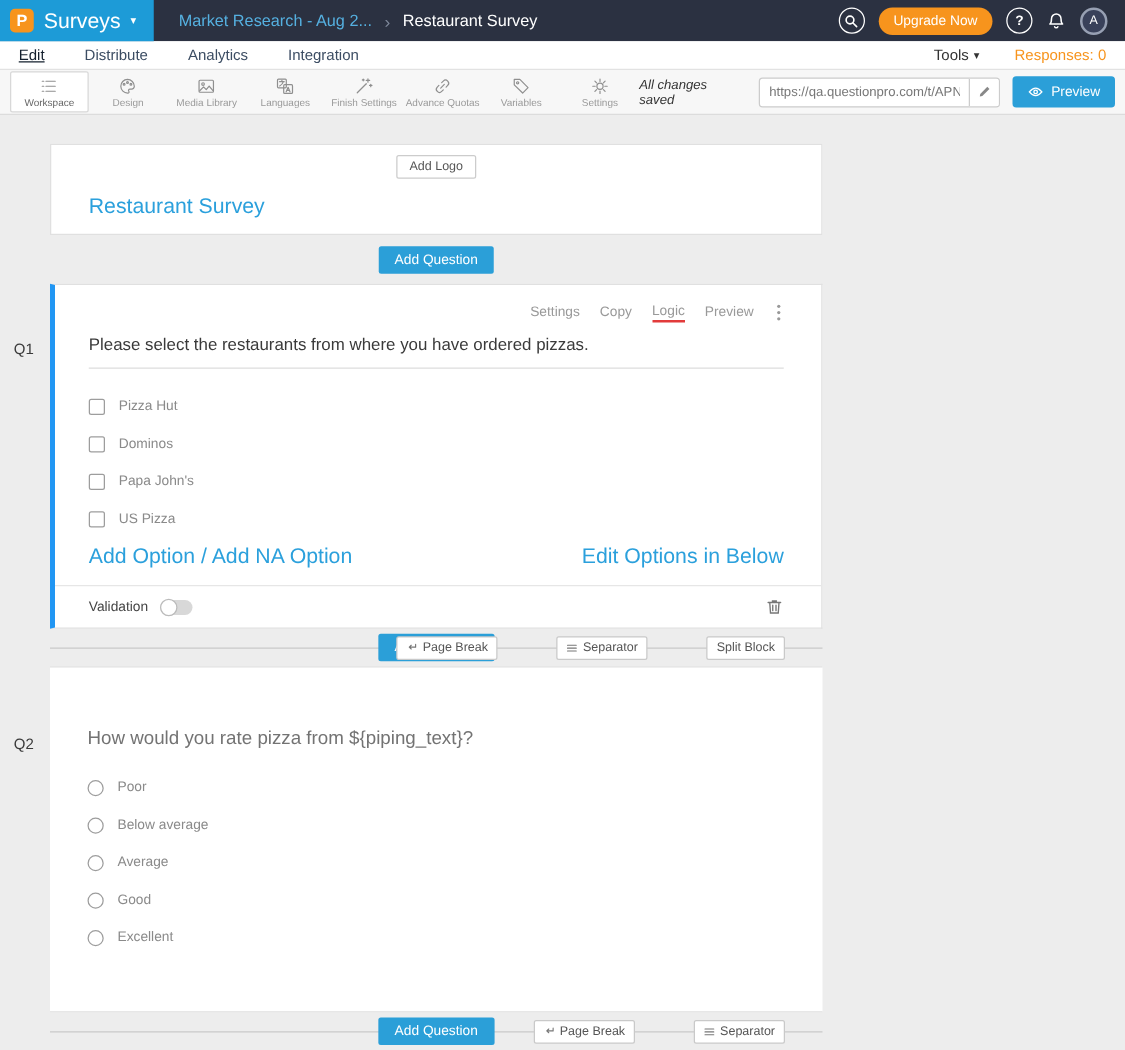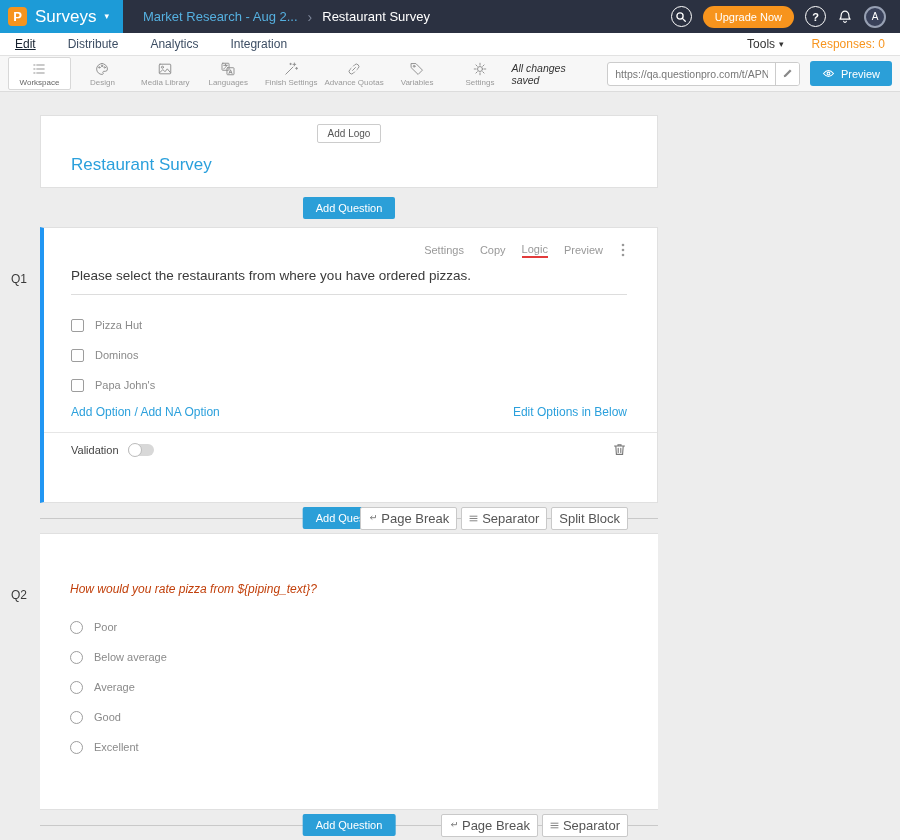--- a/index.html
+++ b/index.html
@@ -55,46 +55,46 @@
   .add-logo{display:block;margin:0 auto;background:#fff;border:1px solid #ccc;border-radius:2px;font-size:10px;color:#555;padding:3px 10px;cursor:pointer;}
   .survey-title{margin-top:12px;font-size:17px;font-weight:normal;color:#2ba0dc;}
 
   .addq-row{height:39px;display:flex;align-items:center;justify-content:center;}
   .addq-btn{background:#2b9fd8;color:#fff;border:none;border-radius:2px;font-size:11px;padding:5px 13px;cursor:pointer;position:relative;z-index:1;}
 
   .insert-row{height:30px;position:relative;display:flex;align-items:center;}
   .insert-row::before{content:"";position:absolute;left:0;right:0;top:50%;border-top:1px solid #c9c9c9;}
   .insert-row .addq-btn{position:absolute;left:50%;transform:translateX(-50%);}
   .insert-btns{margin-left:auto;margin-right:30px;display:flex;gap:4px;position:relative;z-index:1;}
-  .insert-btn{background:#fff;border:1px solid #c9c9c9;border-radius:2px;font-size:13px;color:#555;padding:3px 7px;display:flex;align-items:center;gap:4px;cursor:pointer;}
+  .insert-btn{background:#fff;border:1px solid #c9c9c9;border-radius:2px;font-size:10px;color:#555;padding:3px 7px;display:flex;align-items:center;gap:4px;cursor:pointer;margin-left:43px;}
   .insert-btn svg{stroke:#777;fill:none;stroke-width:.9;stroke-linecap:round;stroke-linejoin:round;}
 
   .qcard{background:#fff;}
   .qcard.selected{border:1px solid #e0e0e0;border-left:4px solid #2196f3;padding:12px 30px 0 27px;height:276px;}
   .qmenu{display:flex;justify-content:flex-end;align-items:center;gap:16px;font-size:11px;color:#999;height:20px;}
   .qmenu-item{cursor:pointer;}
   .qmenu-item.logic{border-bottom:2px solid #e23b3b;padding-bottom:1px;}
   .qmenu-dots{cursor:pointer;display:flex;padding:0 2px;}
   .qtext{margin-top:8px;font-size:13.5px;color:#3a3a3a;padding-bottom:11px;border-bottom:1px solid #ddd;font-weight:normal;}
   .opts{margin-top:15px;}
   .opt-row{display:flex;align-items:center;gap:11px;height:30px;cursor:pointer;}
   .checkbox{width:13px;height:13px;border:1px solid #9d9d9d;border-radius:2px;background:#fff;flex:0 0 auto;}
   .radio{width:13px;height:13px;border:1px solid #9d9d9d;border-radius:50%;background:#fff;flex:0 0 auto;}
   .opt-label{font-size:11px;color:#8a8a8a;}
-  .optlinks{display:flex;justify-content:space-between;margin-top:5px;font-size:12px;}
+  .optlinks{display:flex;justify-content:space-between;margin-top:5px;font-size:17px;}
   .blue-link{color:#2ba0dc;cursor:pointer;}
   .validation-row{margin:13px -30px 0 -27px;border-top:1px solid #e6e6e6;padding:9px 30px 9px 27px;display:flex;align-items:center;}
   .validation-label{font-size:11px;color:#444;}
   .toggle{width:26px;height:12px;background:#d8d8d8;border-radius:6px;margin-left:9px;position:relative;cursor:pointer;}
   .toggle-knob{position:absolute;left:0;top:-1px;width:14px;height:14px;border-radius:50%;background:#fff;border:1px solid #bbb;}
   .trash{margin-left:auto;cursor:pointer;display:flex;}
   .trash svg{stroke:#777;fill:none;stroke-width:1.1;stroke-linecap:round;}
 
   .qcard.q2{border-top:1px solid #e0e0e0;border-bottom:1px solid #e0e0e0;padding:48px 30px 0;height:277px;}
-  .q2text{font-size:12px;color:#c2410c;font-weight:normal;font-style:italic;}
+  .q2text{font-size:15px;color:#737373;font-weight:normal;}
   .q2 .opts{margin-top:16px;}
 </style>
 </head>
 <body>
 
 <header class="topbar">
   <div class="brand">
     <span class="logo">P</span>
     <span class="brand-label">Surveys</span>
     <span class="caret">▾</span>
@@ -262,20 +262,24 @@
           <span class="opt-label">Pizza Hut</span>
         </div>
         <div class="opt-row">
           <span class="checkbox"></span>
           <span class="opt-label">Dominos</span>
         </div>
         <div class="opt-row">
           <span class="checkbox"></span>
           <span class="opt-label">Papa John's</span>
         </div>
+        <div class="opt-row">
+          <span class="checkbox"></span>
+          <span class="opt-label">US Pizza</span>
+        </div>
       </div>
       <div class="optlinks">
         <span>
           <span class="blue-link">Add Option</span>
           <span class="blue-link">/</span>
           <span class="blue-link">Add NA Option</span>
         </span>
         <span class="blue-link">Edit Options in Below</span>
       </div>
       <div class="validation-row">

